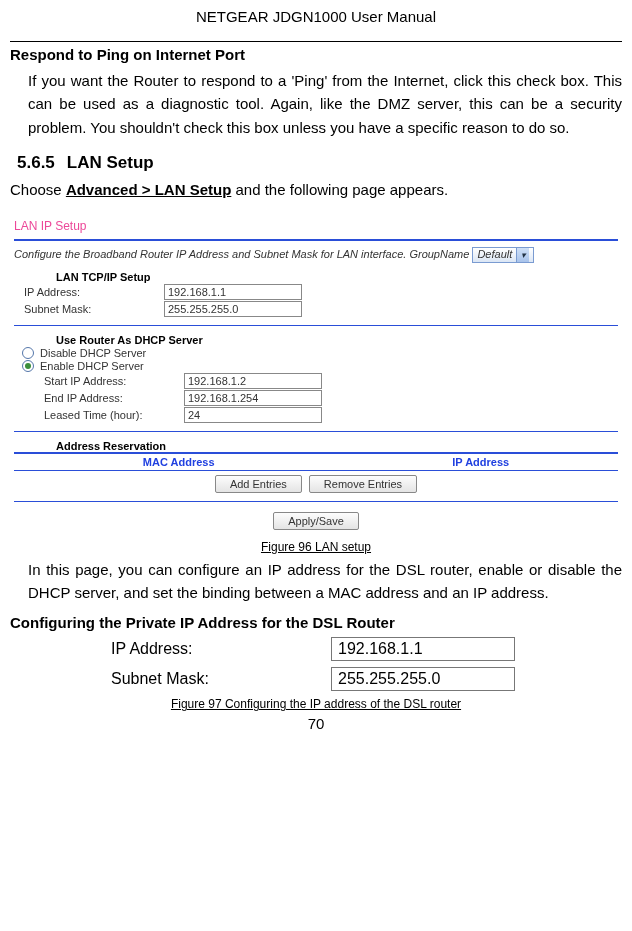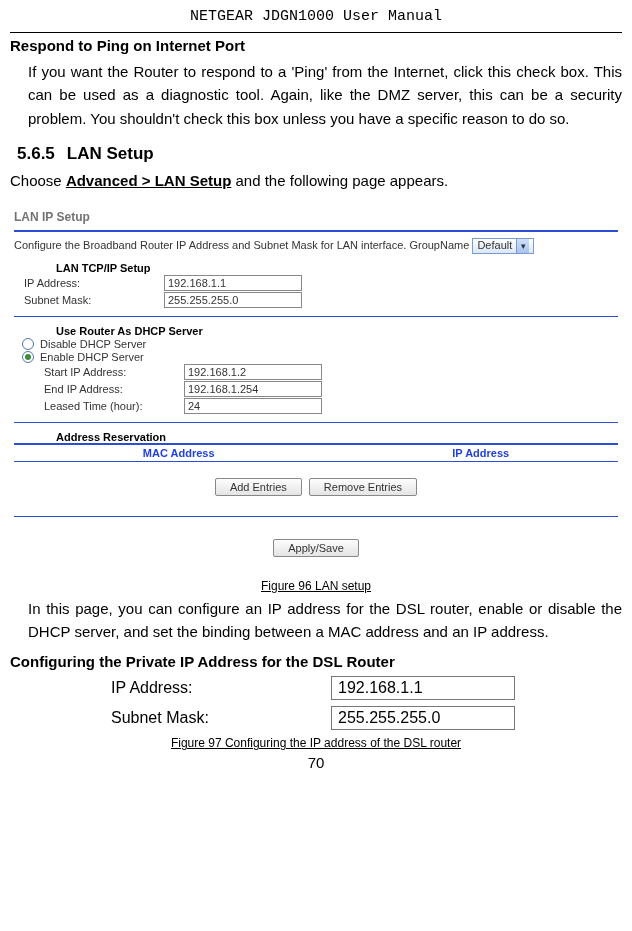--- a/index.html
+++ b/index.html
@@ -10,24 +10,23 @@
     color: #000;
     width: 632px;
     background: #fff;
   }
   .page {
     padding: 8px 10px 20px 10px;
   }
   .doc-title {
     text-align: center;
     font-size: 15px;
-    padding-bottom: 7px;
+    padding-bottom: 16px;
     border-bottom: 1.5px solid #000;
     margin-bottom: 4px;
-    font-family: Liberation Mono, monospace;
   }
   .h3 {
     font-weight: bold;
     font-size: 15px;
     margin: 2px 0 6px 0;
   }
   .body-text {
     font-size: 15px;
     line-height: 1.55;
     text-align: justify;
@@ -51,34 +50,35 @@
     text-decoration: underline;
   }
 
   .router-shot {
     border: 0;
     font-size: 11px;
     color: #333;
     padding: 0 4px 4px 4px;
   }
   .rs-title {
-    color: #737373;
-    font-weight: bold;
+    color: #ec4899;
+    font-weight: normal;
     font-size: 12px;
     padding: 4px 0 6px 0;
     margin-top: 17px;
   }
   .rs-bighr {
     border: none;
     border-top: 2px solid #2a4ed8;
     margin: 0 0 6px 0;
   }
   .rs-line {
     margin: 4px 0;
     white-space: nowrap;
+    font-style: italic;
   }
   .rs-sel {
     display: inline-block;
     border: 1px solid #7a9bd1;
     background: linear-gradient(#fff,#dbe6f5);
     padding: 0 4px;
     font-size: 11px;
     position: relative;
   }
   .rs-sel-arrow {
@@ -136,21 +136,21 @@
   }
   .rs-th > div { flex: 1; text-align: center; padding: 2px 0; }
   .rs-th > div:first-child { flex: 1.2; }
   .rs-btn-row { text-align: center; margin: 4px 0; }
   .rs-btn {
     display: inline-block;
     border: 1px solid #888;
     background: linear-gradient(#fdfdfd,#e4e4e4);
     font-size: 11px;
     padding: 2px 14px;
-    margin: 12px 2px;
+    margin: 0 2px;
     border-radius: 2px;
   }
 
   .fig97 {
     margin: 6px auto 6px auto;
     width: 430px;
     font-size: 16px;
   }
   .fig97-row { display: flex; align-items: center; margin: 6px 0; }
   .fig97-lbl { width: 220px; padding-left: 10px; }

